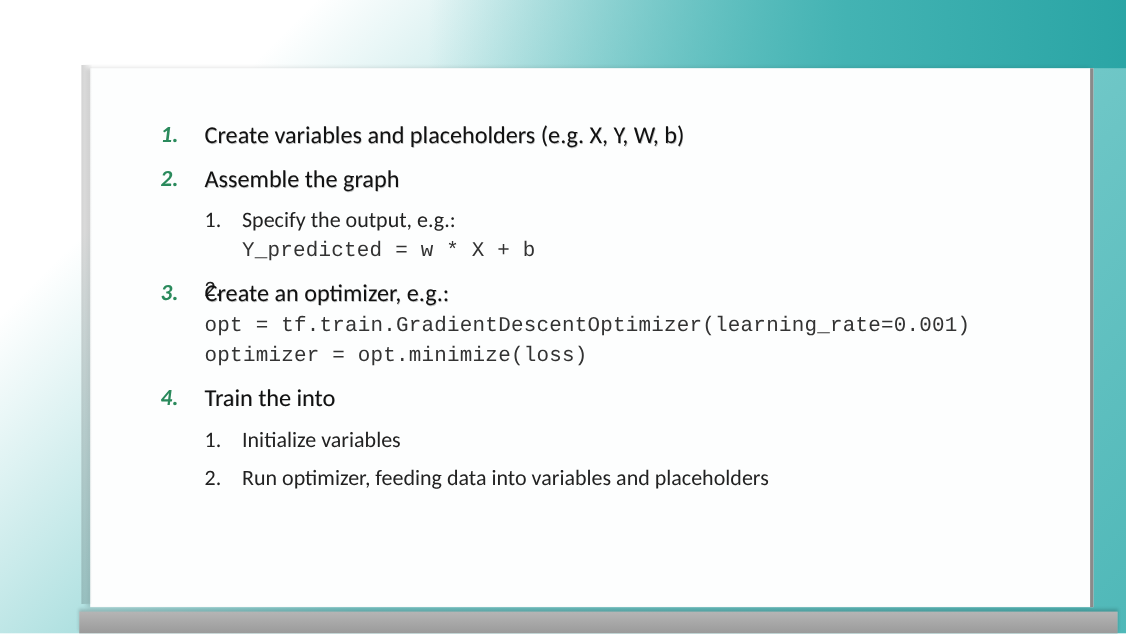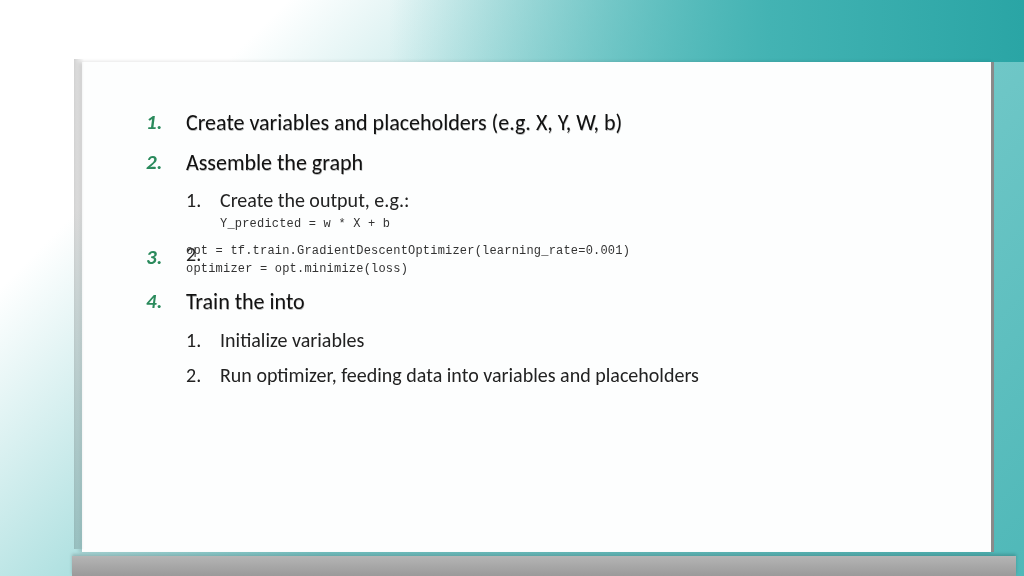--- a/index.html
+++ b/index.html
@@ -46,21 +46,21 @@
   ol.main > li { counter-increment: main; margin-bottom: 10px; position: relative; padding-left: 44px; }
   ol.main > li::before {
     content: counter(main) ".";
     position: absolute; left: 4px; top: 0;
     color: #2a8a5c;
     font-weight: 600;
     font-style: italic;
     font-size: 21px;
   }
   .mtitle { font-weight: 400; font-size: 22px; color: #111; text-shadow: 0.5px 0.5px 0 rgba(0,0,0,0.25); }
-  .code { font-family: "Courier New", Consolas, monospace; font-size: 12px; letter-spacing: 0.2px; color: #333; }
+  .code { font-family: "Courier New", Consolas, monospace; font-size: 19px; letter-spacing: 0.2px; color: #333; }
   ol.sub { list-style: none; counter-reset: sub; margin-top: 10px; }
   ol.sub > li { counter-increment: sub; margin-bottom: 8px; position: relative; padding-left: 34px; font-size: 20px; }
   ol.sub > li::before {
     content: counter(sub) ".";
     position: absolute; left: 0; top: 0;
     color: #222;
     font-size: 20px;
   }
   .block { display: block; margin-top: 2px; }
 </style>
@@ -74,29 +74,30 @@
       <ol class="main">
 
         <li>
           <span class="mtitle">Create variables and placeholders (e.g. X, Y, W, b)</span>
         </li>
 
         <li>
           <span class="mtitle">Assemble the graph</span>
           <ol class="sub">
             <li>
-              <span>Create the output, e.g.:</span>
+              <span>Specify the output, e.g.:</span>
               <span class="code block">Y_predicted = w * X + b</span>
             </li>
             <li>
             </li>
           </ol>
         </li>
 
         <li>
+          <span class="mtitle">Create an optimizer, e.g.:</span>
           <span class="code block">opt = tf.train.GradientDescentOptimizer(learning_rate=0.001)</span>
           <span class="code block">optimizer = opt.minimize(loss)</span>
         </li>
 
         <li>
           <span class="mtitle">Train the into</span>
           <ol class="sub">
             <li>
               <span>Initialize variables</span>
             </li>

